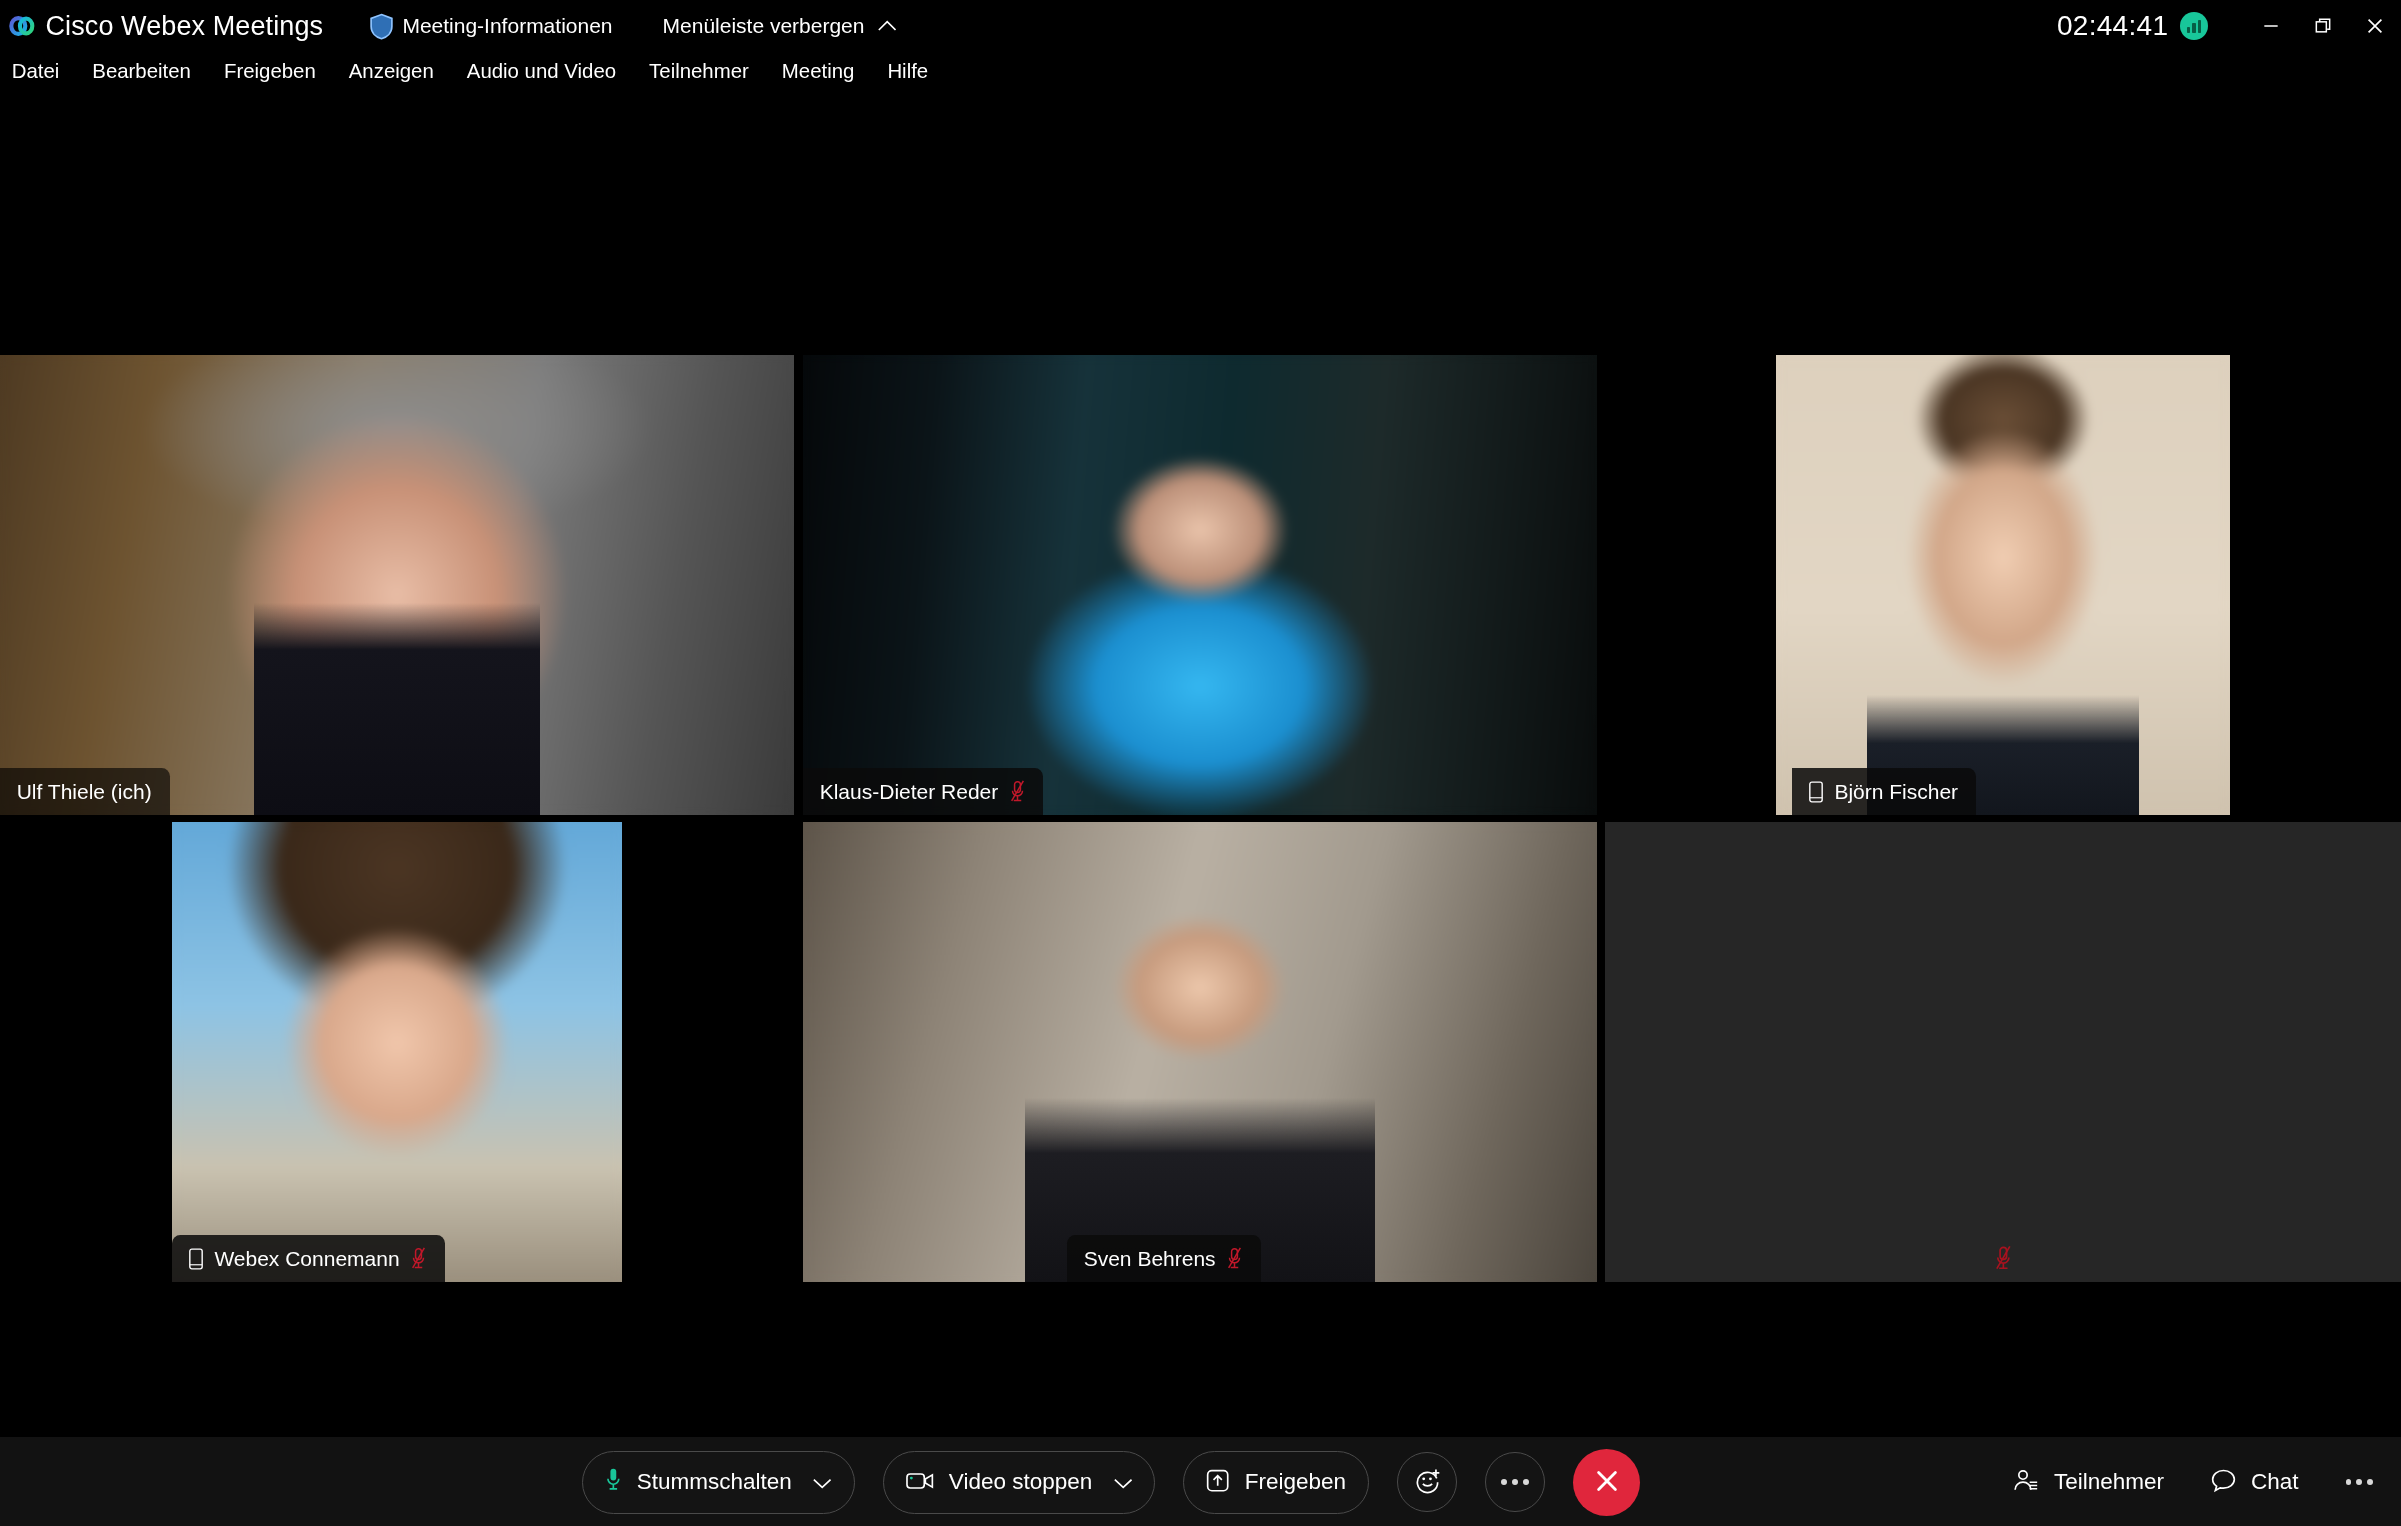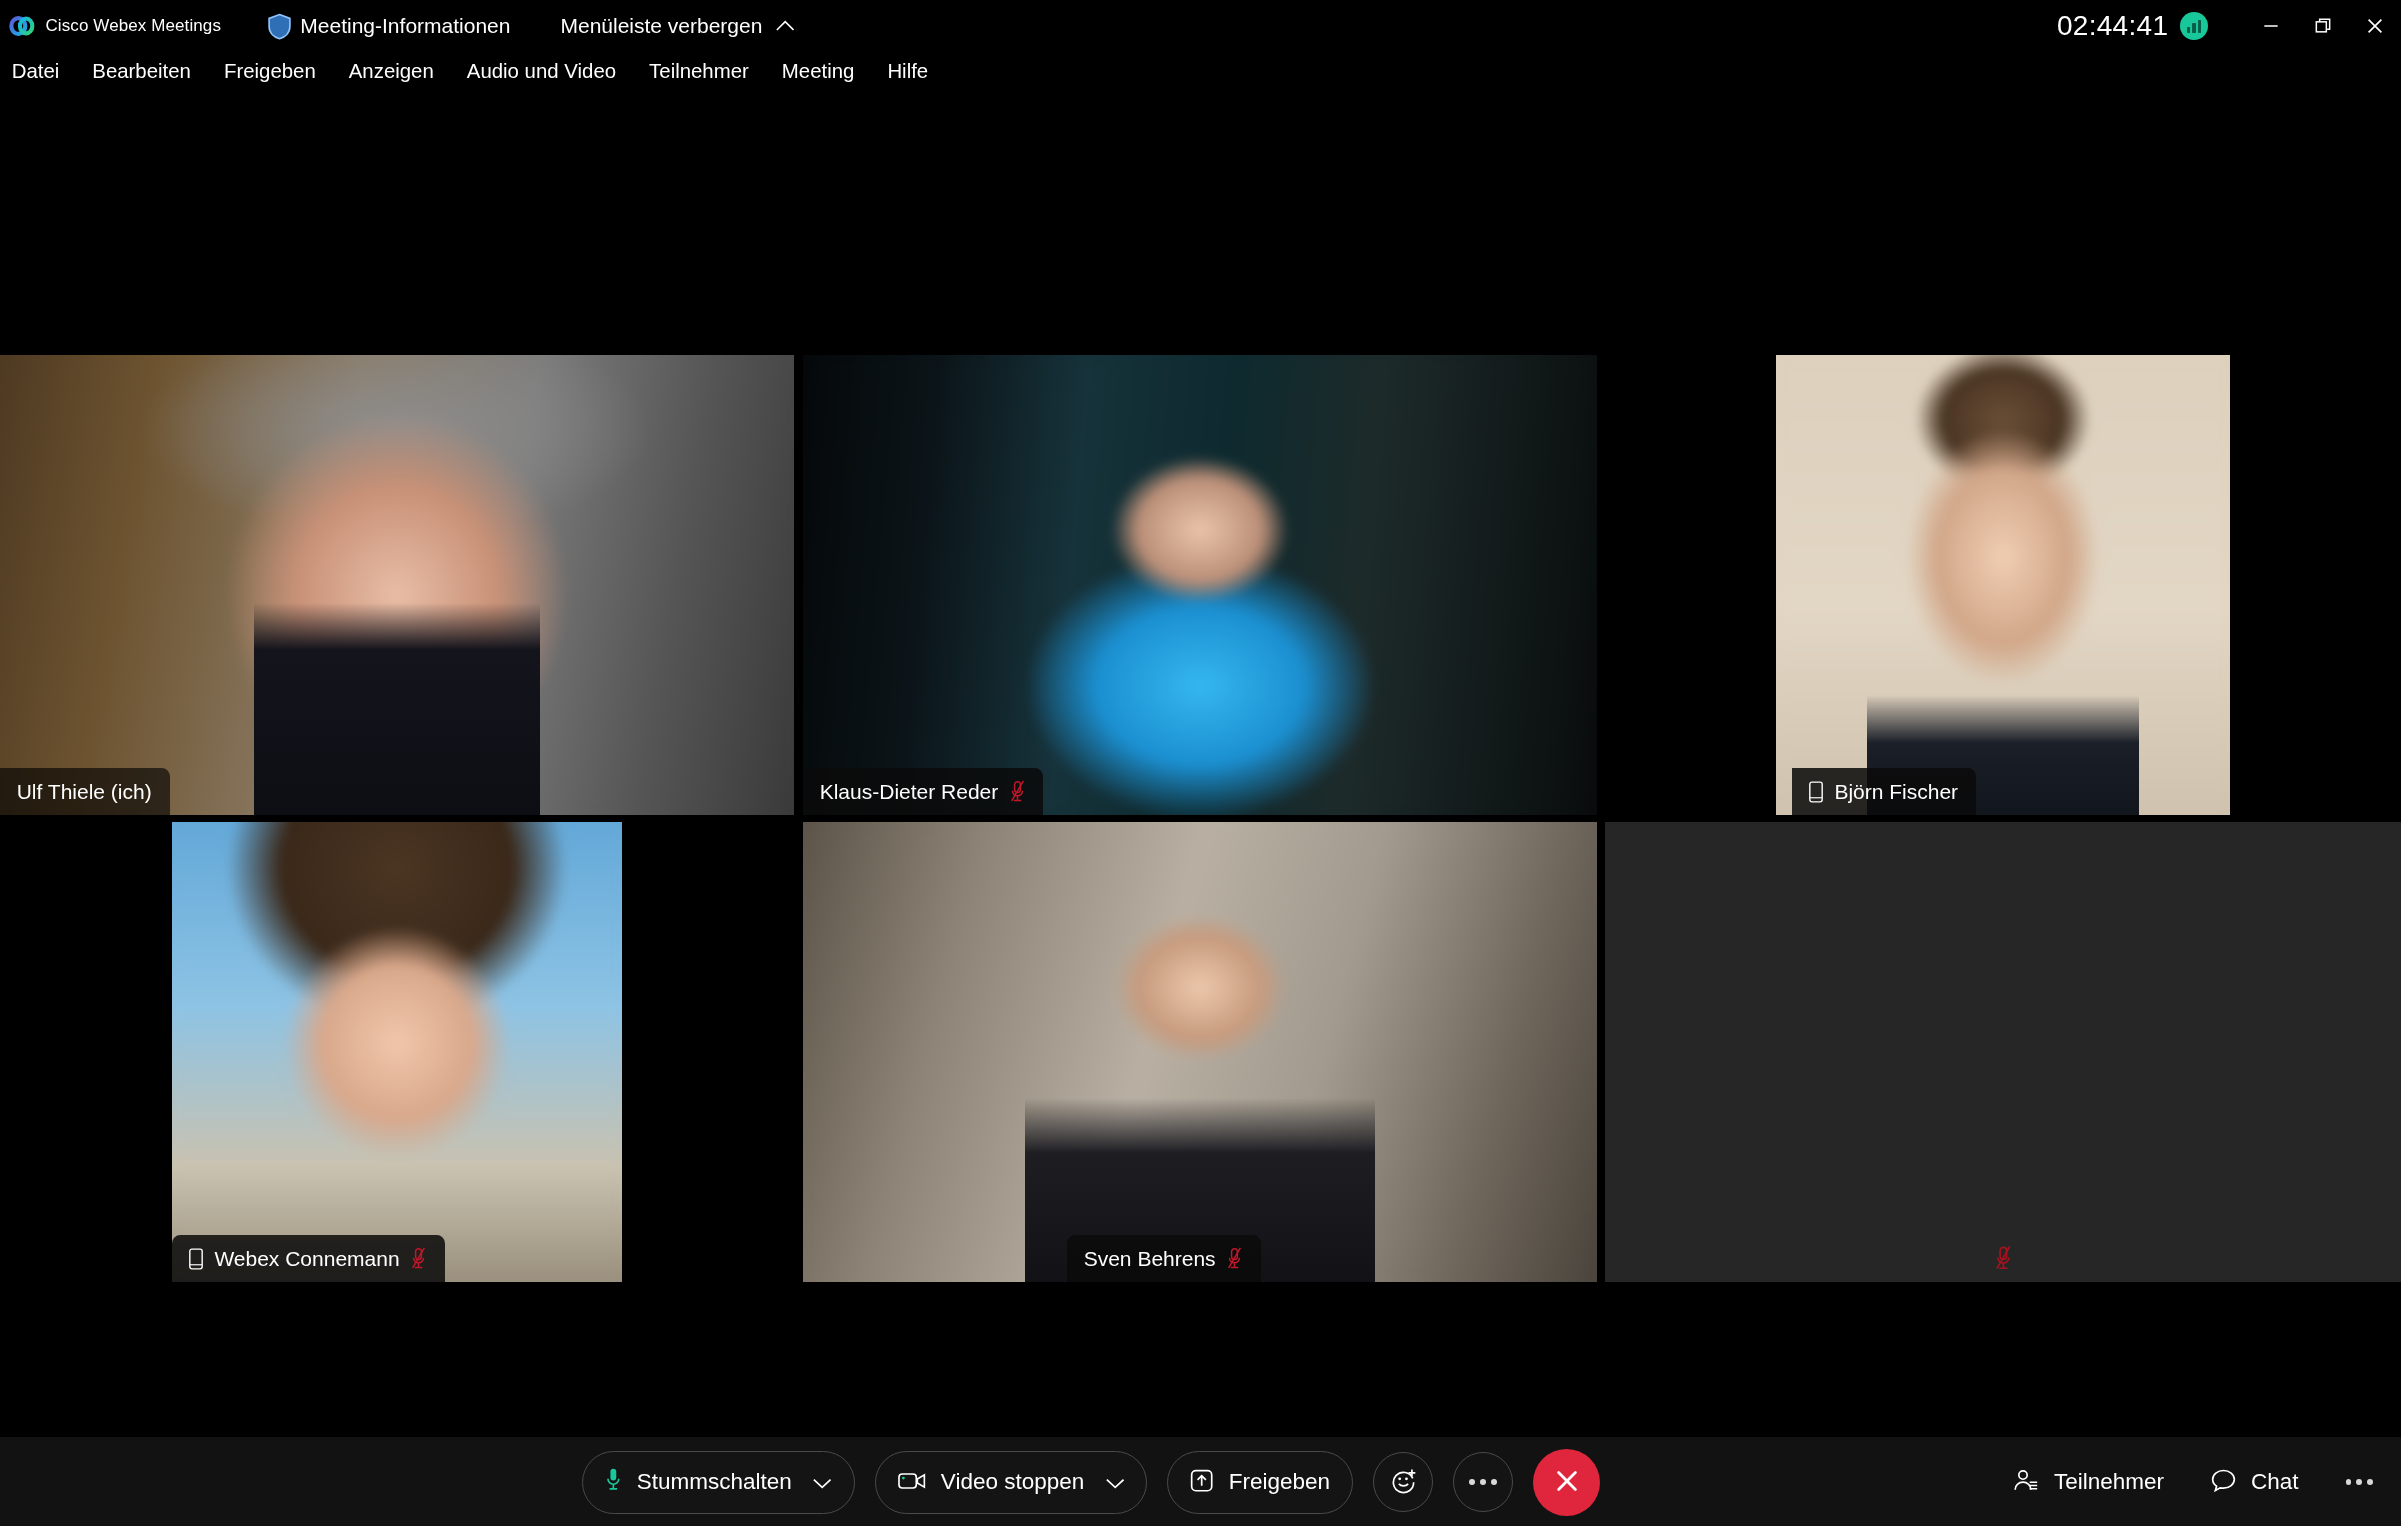--- a/index.html
+++ b/index.html
@@ -36,21 +36,21 @@
     padding-left: 8.3px;
   }
   .webex-logo {
     width: 28px; height: 28px;
     position: relative;
     margin-right: 9.2px;
     flex: 0 0 auto;
   }
   .tb-app-title {
     color: #ffffff;
-    font-size: 17px;
+    font-size: 27px;
     letter-spacing: 0.1px;
     white-space: nowrap;
     text-align: right;
   }
   .tb-meetinfo {
     display: flex;
     align-items: center;
     margin-left: 46px;
     cursor: default;
   }
@@ -242,21 +242,21 @@
     height: 90px;
     background: #121212;
     display: flex;
     align-items: center;
   }
   .tb-center {
     position: absolute;
     left: 582px;
     display: flex;
     align-items: center;
-    gap: 20px;
+    gap: 28px;
   }
   .pillbtn {
     height: 63px;
     border: 1.3px solid #4a4a4a;
     border-radius: 33px;
     background: #141414;
     display: flex;
     align-items: center;
     padding: 0 22px;
     gap: 15px;

